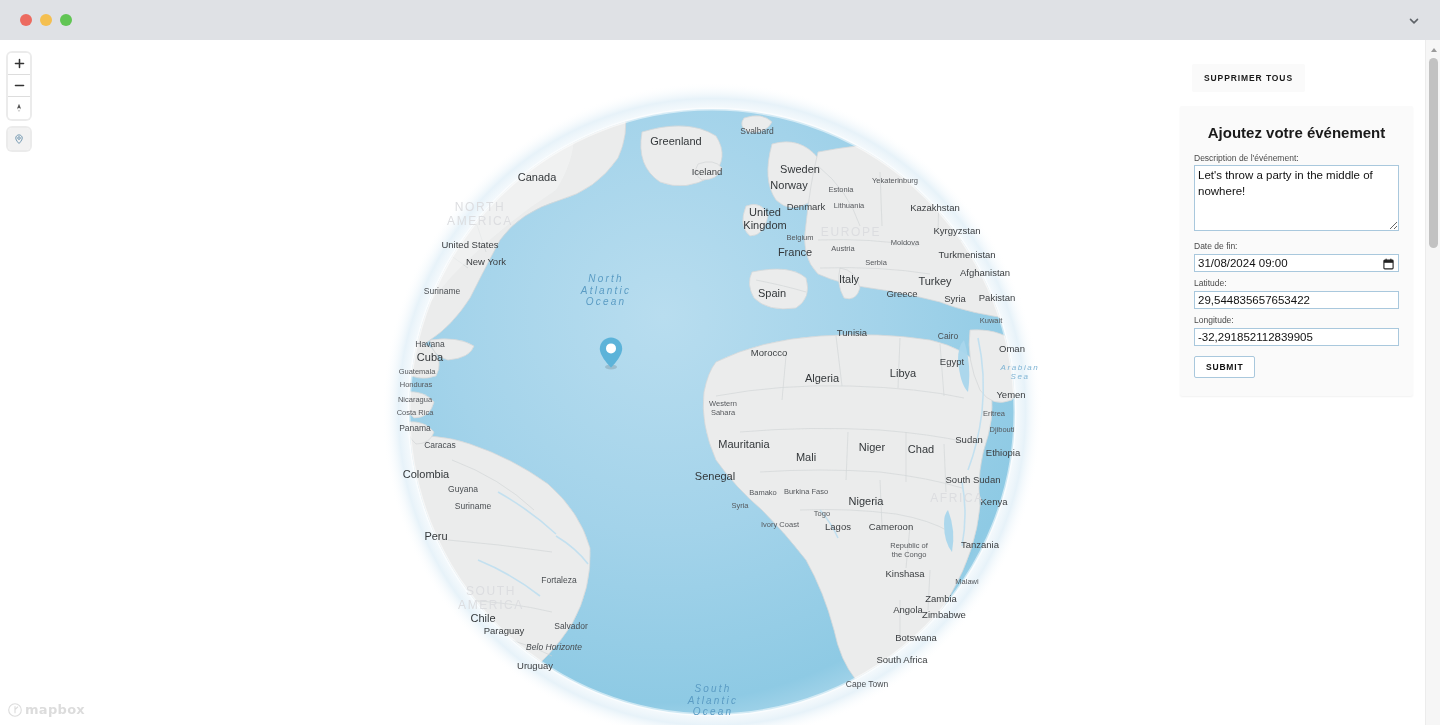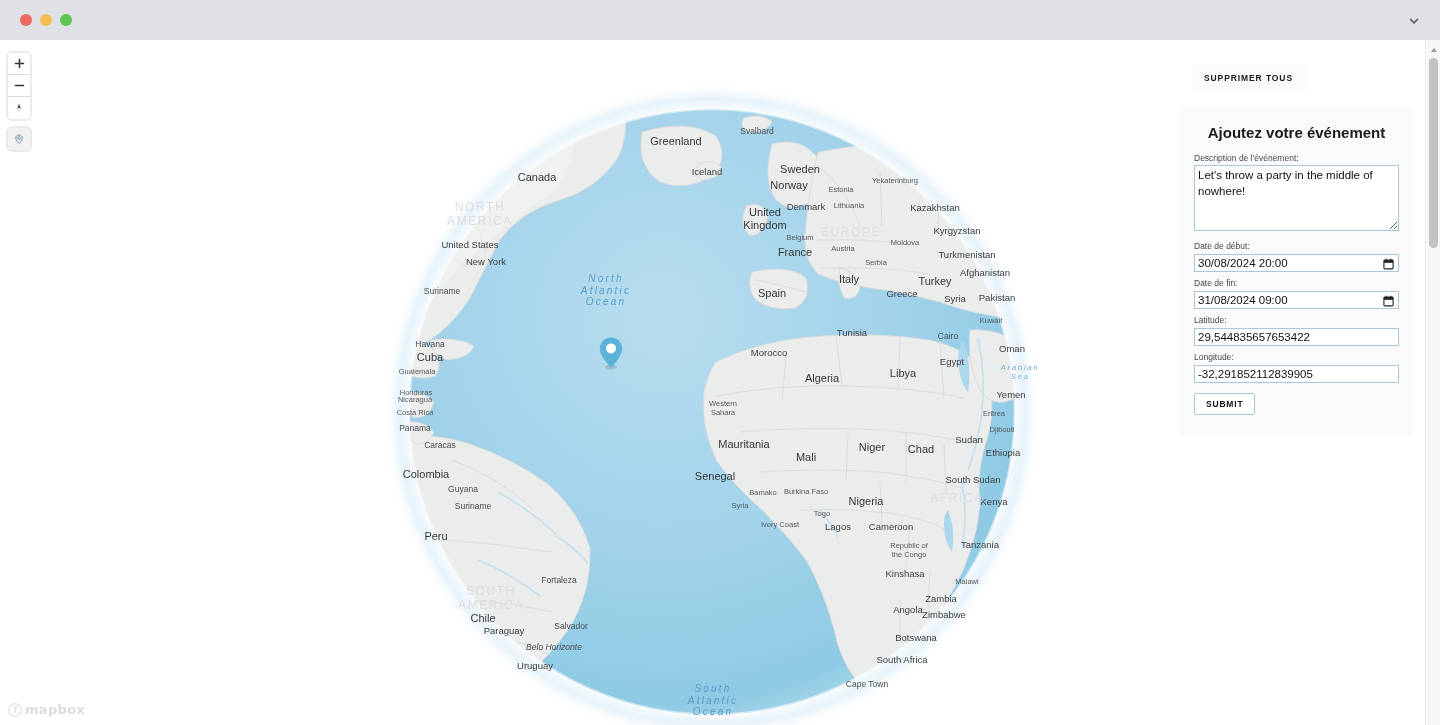--- a/index.html
+++ b/index.html
@@ -414,21 +414,21 @@
             <div class="map-label lbl-city" style="left: 430px; top: 305px;">Havana</div>
             <div class="map-label lbl-country" style="left: 1012px; top: 309px;">Oman</div>
             <div class="map-label lbl-country" style="left: 769px; top: 313px;">Morocco</div>
             <div class="map-label lbl-country-lg" style="left: 430px; top: 317px;">Cuba</div>
             <div class="map-label lbl-country" style="left: 952px; top: 322px;">Egypt</div>
             <div class="map-label lbl-ocean-sm" style="left: 1020px; top: 332px;">Arabian
 Sea</div>
             <div class="map-label lbl-small" style="left: 417px; top: 332px;">Guatemala</div>
             <div class="map-label lbl-country-lg" style="left: 903px; top: 333px;">Libya</div>
             <div class="map-label lbl-country-lg" style="left: 822px; top: 338px;">Algeria</div>
-            <div class="map-label lbl-small" style="left: 416px; top: 353px;">Honduras</div>
+            <div class="map-label lbl-small" style="left: 416px; top: 345px;">Honduras</div>
             <div class="map-label lbl-country" style="left: 1011px; top: 355px;">Yemen</div>
             <div class="map-label lbl-small" style="left: 415px; top: 360px;">Nicaragua</div>
             <div class="map-label lbl-small" style="left: 723px; top: 369px;">Western
 Sahara</div>
             <div class="map-label lbl-small" style="left: 994px; top: 374px;">Eritrea</div>
             <div class="map-label lbl-small" style="left: 415px; top: 373px;">Costa Rica</div>
             <div class="map-label lbl-small" style="left: 1002px; top: 390px;">Djibouti</div>
             <div class="map-label lbl-city" style="left: 415px; top: 389px;">Panama</div>
             <div class="map-label lbl-country" style="left: 969px; top: 400px;">Sudan</div>
             <div class="map-label lbl-country-lg" style="left: 744px; top: 404px;">Mauritania</div>
@@ -532,33 +532,20 @@
 
       <div id="event-form-card">
         <div id="form-title">Ajoutez votre événement</div>
 
 
         <div class="field-row">
           <label class="field-label">Description de l'événement:</label>
           <textarea class="textarea-input" style="">Let's throw a party in the middle of nowhere!</textarea>
         </div>
 
-        <div class="field-row">
-          <label class="field-label">Date de début:</label>
-          <div class="date-wrap">
-            <input class="text-input" type="text" value="30/08/2024 20:00" style="">
-            <span class="cal-icon">
-              <svg width="11" height="12" viewBox="0 0 12 13" aria-hidden="true">
-                <rect x="1" y="2.2" width="10" height="9.6" rx="1" fill="none" stroke="#222" stroke-width="1.2"></rect>
-                <rect x="1" y="2.2" width="10" height="3" fill="#222"></rect>
-                <path d="M3.4 1 V3 M8.6 1 V3" stroke="#222" stroke-width="1.2" stroke-linecap="round"></path>
-              </svg>
-            </span>
-          </div>
-        </div>
 
         <div class="field-row">
           <label class="field-label">Date de fin:</label>
           <div class="date-wrap">
             <input class="text-input" type="text" value="31/08/2024 09:00" style="">
             <span class="cal-icon">
               <svg width="11" height="12" viewBox="0 0 12 13" aria-hidden="true">
                 <rect x="1" y="2.2" width="10" height="9.6" rx="1" fill="none" stroke="#222" stroke-width="1.2"></rect>
                 <rect x="1" y="2.2" width="10" height="3" fill="#222"></rect>
                 <path d="M3.4 1 V3 M8.6 1 V3" stroke="#222" stroke-width="1.2" stroke-linecap="round"></path>

